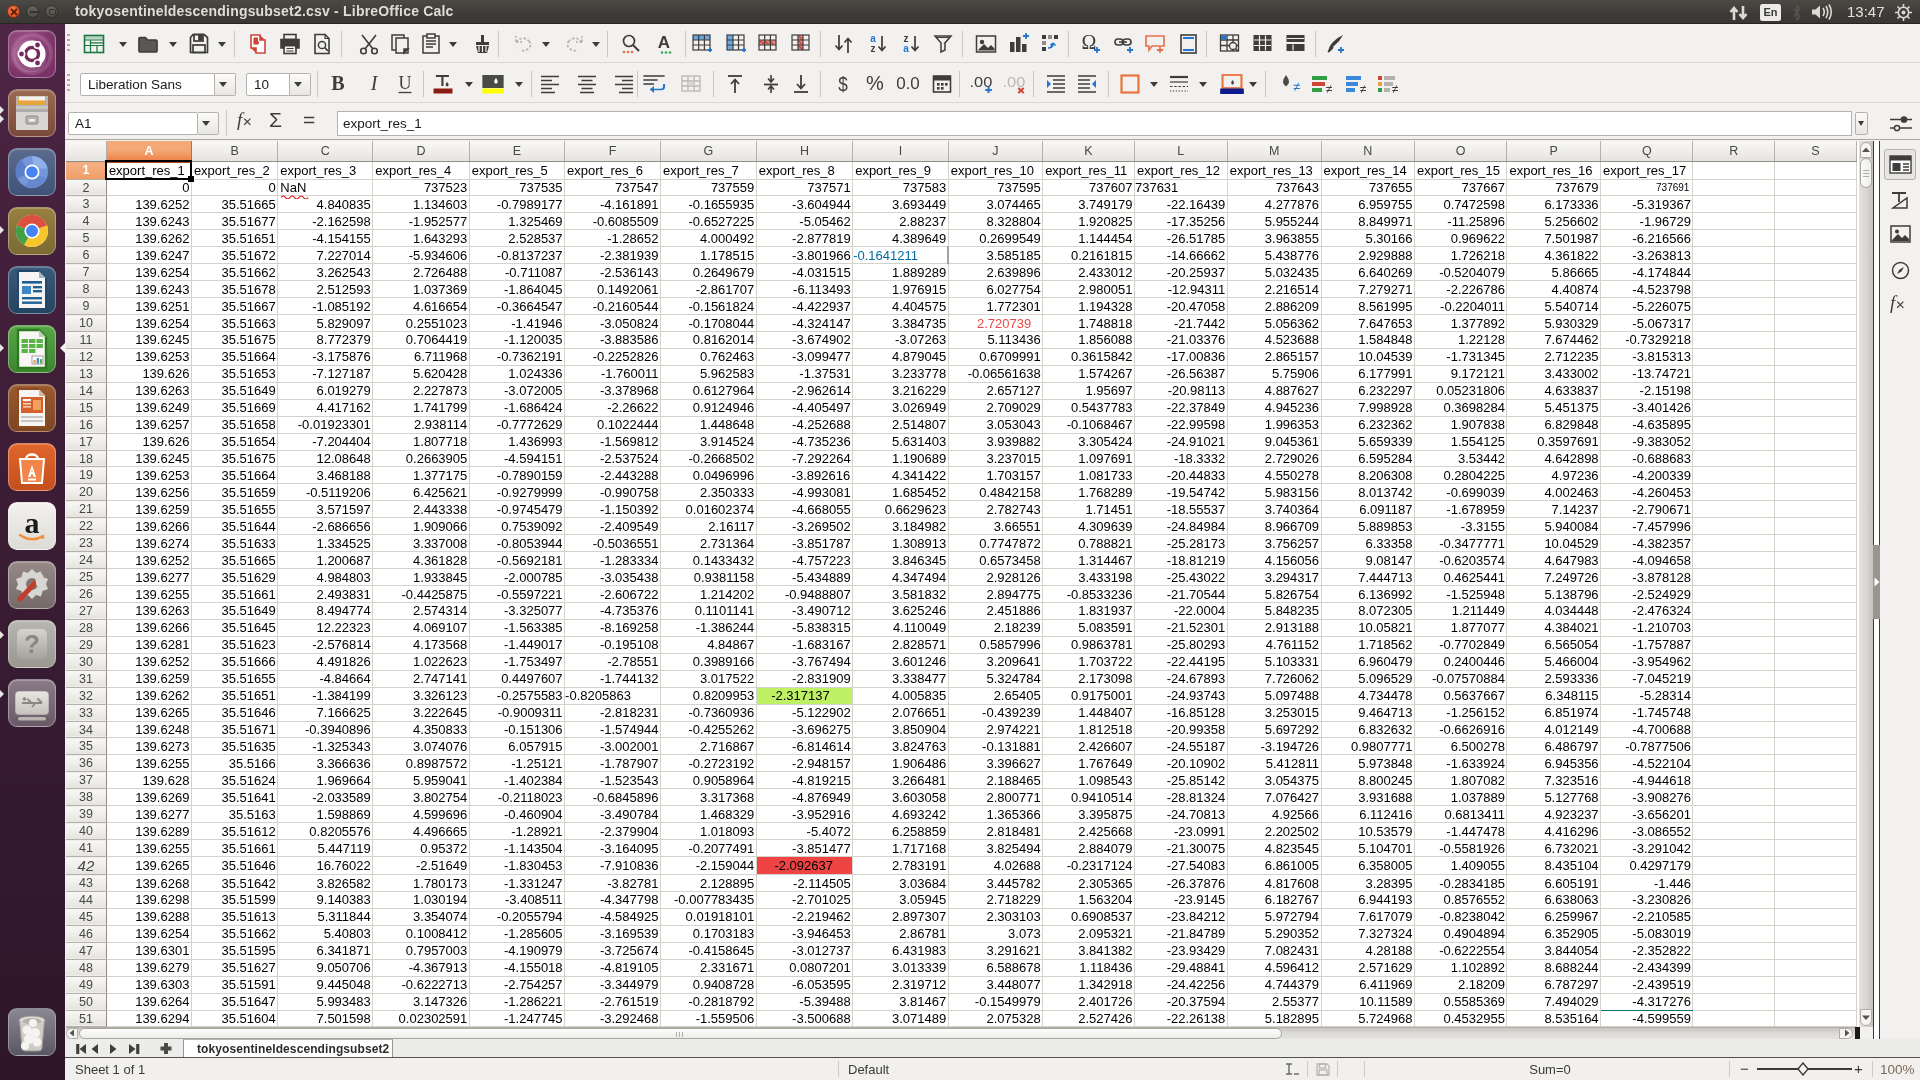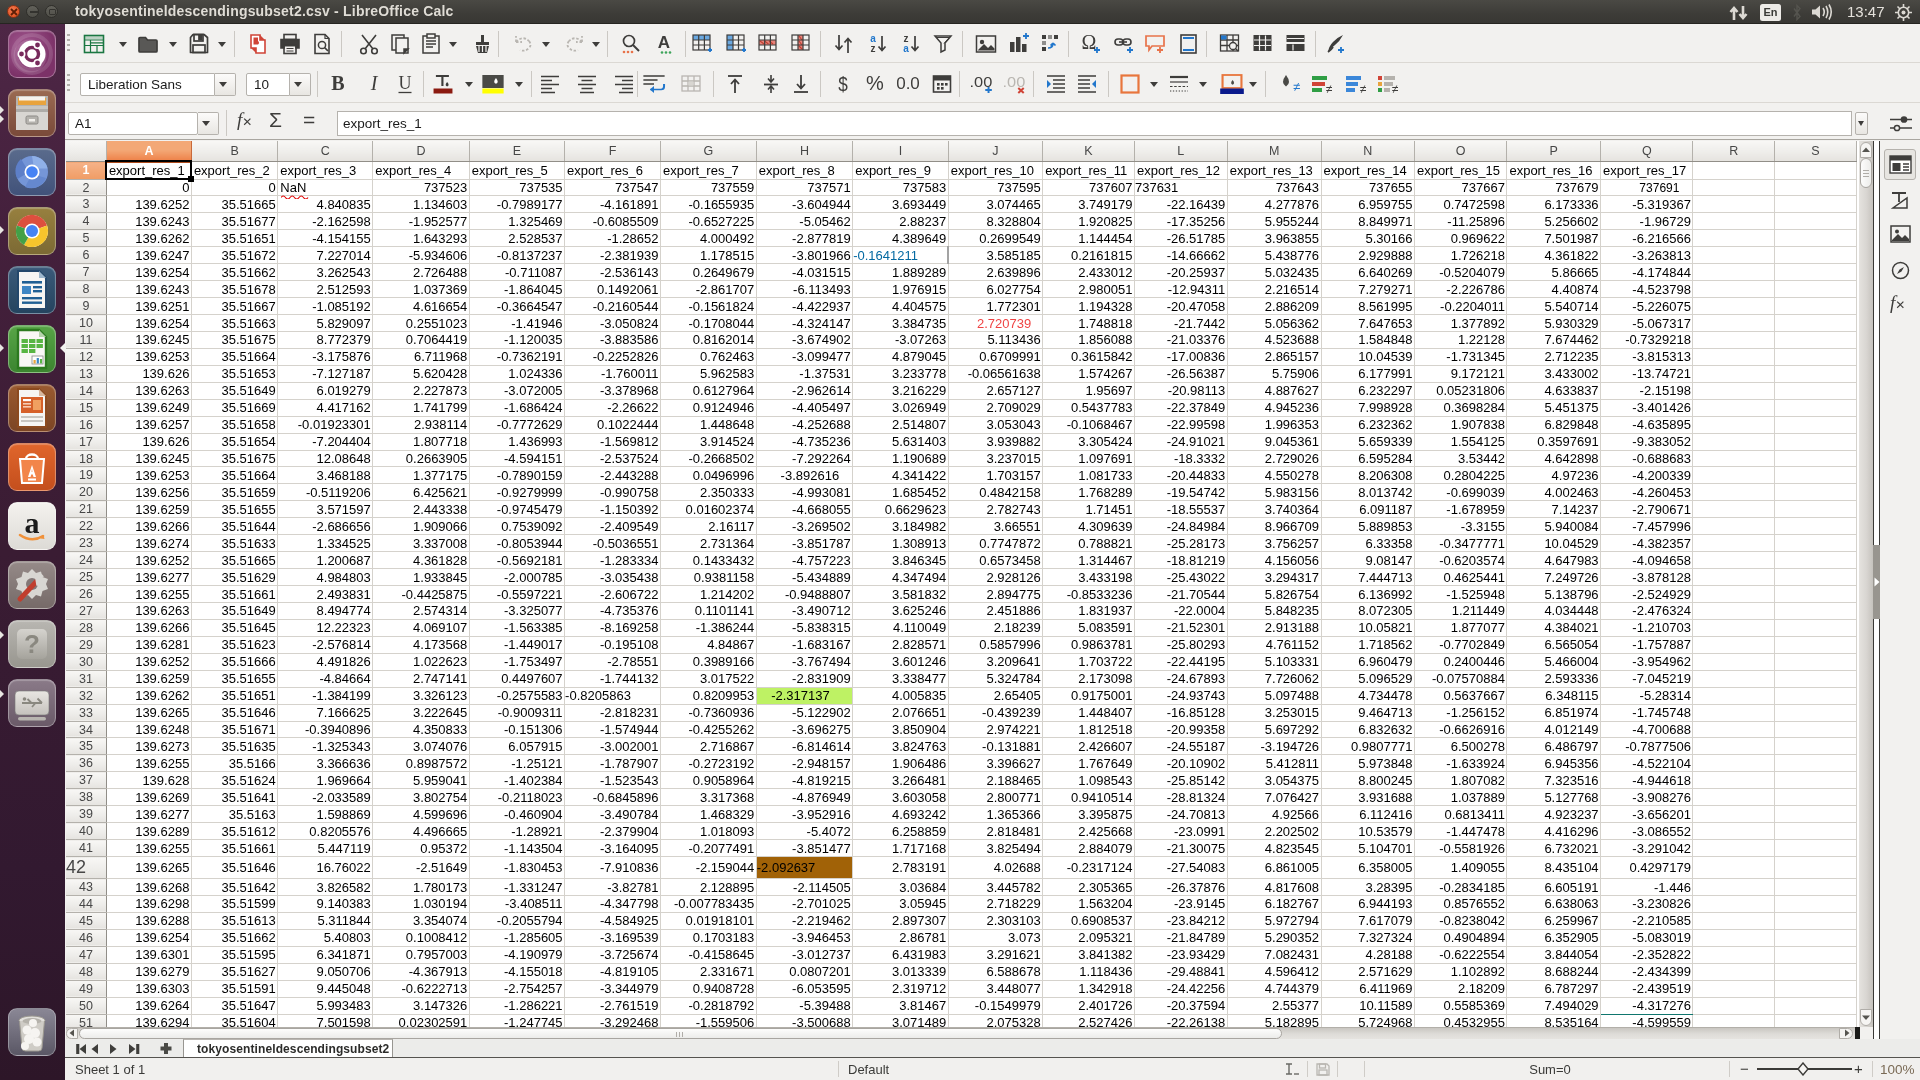--- a/index.html
+++ b/index.html
@@ -704,21 +704,21 @@
           <td style="font-size:13px;color:#000;text-align:right;padding-right:1.5px;border-right:1px solid #d5d2cc;border-bottom:1px solid #d5d2cc;background:#fff;vertical-align:middle;">737559</td>
           <td style="font-size:13px;color:#000;text-align:right;padding-right:1.5px;border-right:1px solid #d5d2cc;border-bottom:1px solid #d5d2cc;background:#fff;vertical-align:middle;">737571</td>
           <td style="font-size:13px;color:#000;text-align:right;padding-right:1.5px;border-right:1px solid #d5d2cc;border-bottom:1px solid #d5d2cc;background:#fff;vertical-align:middle;">737583</td>
           <td style="font-size:13px;color:#000;text-align:right;padding-right:1.5px;border-right:1px solid #d5d2cc;border-bottom:1px solid #d5d2cc;background:#fff;vertical-align:middle;">737595</td>
           <td style="font-size:13px;color:#000;text-align:right;padding-right:1.5px;border-right:1px solid #d5d2cc;border-bottom:1px solid #d5d2cc;background:#fff;vertical-align:middle;">737607</td>
           <td style="font-size:13px;color:#000;text-align:left;padding-right:1.5px;border-right:1px solid #d5d2cc;border-bottom:1px solid #d5d2cc;background:#fff;vertical-align:middle;">737631</td>
           <td style="font-size:13px;color:#000;text-align:right;padding-right:1.5px;border-right:1px solid #d5d2cc;border-bottom:1px solid #d5d2cc;background:#fff;vertical-align:middle;">737643</td>
           <td style="font-size:13px;color:#000;text-align:right;padding-right:1.5px;border-right:1px solid #d5d2cc;border-bottom:1px solid #d5d2cc;background:#fff;vertical-align:middle;">737655</td>
           <td style="font-size:13px;color:#000;text-align:right;padding-right:1.5px;border-right:1px solid #d5d2cc;border-bottom:1px solid #d5d2cc;background:#fff;vertical-align:middle;">737667</td>
           <td style="font-size:13px;color:#000;text-align:right;padding-right:1.5px;border-right:1px solid #d5d2cc;border-bottom:1px solid #d5d2cc;background:#fff;vertical-align:middle;">737679</td>
-          <td style="font-size:12px;color:#000;text-align:right;padding-right:13px;border-right:1px solid #d5d2cc;border-bottom:1px solid #d5d2cc;background:#fff;vertical-align:middle;">737691</td>
+          <td style="font-size:10px;color:#000;text-align:right;padding-right:3px;border-right:1px solid #d5d2cc;border-bottom:1px solid #d5d2cc;background:#fff;vertical-align:middle;">737691</td>
           <td style="font-size:13px;color:#000;text-align:right;padding-right:1.5px;border-right:1px solid #d5d2cc;border-bottom:1px solid #d5d2cc;background:#fff;vertical-align:middle;"></td>
           <td style="font-size:13px;color:#000;text-align:right;padding-right:1.5px;border-right:1px solid #d5d2cc;border-bottom:1px solid #d5d2cc;background:#fff;vertical-align:middle;"></td>
         </tr>
         <tr style="height:16.95px;">
           <td style="font-size:12.5px;color:#474747;text-align:center;vertical-align:middle;border-right:1px solid #918e88;border-bottom:1px solid #b4b1ab;background:linear-gradient(#f8f7f5,#eeedea 55%,#e5e3df);">3</td>
           <td style="font-size:13px;color:#000;text-align:right;padding-right:1.5px;border-right:1px solid #d5d2cc;border-bottom:1px solid #d5d2cc;background:#fff;vertical-align:middle;">139.6252</td>
           <td style="font-size:13px;color:#000;text-align:right;padding-right:1.5px;border-right:1px solid #d5d2cc;border-bottom:1px solid #d5d2cc;background:#fff;vertical-align:middle;">35.51665</td>
           <td style="font-size:13px;color:#000;text-align:right;padding-right:1.5px;border-right:1px solid #d5d2cc;border-bottom:1px solid #d5d2cc;background:#fff;vertical-align:middle;">4.840835</td>
           <td style="font-size:13px;color:#000;text-align:right;padding-right:1.5px;border-right:1px solid #d5d2cc;border-bottom:1px solid #d5d2cc;background:#fff;vertical-align:middle;">1.134603</td>
           <td style="font-size:13px;color:#000;text-align:right;padding-right:1.5px;border-right:1px solid #d5d2cc;border-bottom:1px solid #d5d2cc;background:#fff;vertical-align:middle;">-0.7989177</td>
@@ -1069,21 +1069,21 @@
         </tr>
         <tr style="height:16.95px;">
           <td style="font-size:12.5px;color:#474747;text-align:center;vertical-align:middle;border-right:1px solid #918e88;border-bottom:1px solid #b4b1ab;background:linear-gradient(#f8f7f5,#eeedea 55%,#e5e3df);">19</td>
           <td style="font-size:13px;color:#000;text-align:right;padding-right:1.5px;border-right:1px solid #d5d2cc;border-bottom:1px solid #d5d2cc;background:#fff;vertical-align:middle;">139.6253</td>
           <td style="font-size:13px;color:#000;text-align:right;padding-right:1.5px;border-right:1px solid #d5d2cc;border-bottom:1px solid #d5d2cc;background:#fff;vertical-align:middle;">35.51664</td>
           <td style="font-size:13px;color:#000;text-align:right;padding-right:1.5px;border-right:1px solid #d5d2cc;border-bottom:1px solid #d5d2cc;background:#fff;vertical-align:middle;">3.468188</td>
           <td style="font-size:13px;color:#000;text-align:right;padding-right:1.5px;border-right:1px solid #d5d2cc;border-bottom:1px solid #d5d2cc;background:#fff;vertical-align:middle;">1.377175</td>
           <td style="font-size:13px;color:#000;text-align:right;padding-right:1.5px;border-right:1px solid #d5d2cc;border-bottom:1px solid #d5d2cc;background:#fff;vertical-align:middle;">-0.7890159</td>
           <td style="font-size:13px;color:#000;text-align:right;padding-right:1.5px;border-right:1px solid #d5d2cc;border-bottom:1px solid #d5d2cc;background:#fff;vertical-align:middle;">-2.443288</td>
           <td style="font-size:13px;color:#000;text-align:right;padding-right:1.5px;border-right:1px solid #d5d2cc;border-bottom:1px solid #d5d2cc;background:#fff;vertical-align:middle;">0.0496996</td>
-          <td style="font-size:13px;color:#000;text-align:right;padding-right:13px;border-right:1px solid #d5d2cc;border-bottom:1px solid #d5d2cc;background:#fff;vertical-align:middle;margin-left:24px;">-3.892616</td>
+          <td style="font-size:13px;color:#000;text-align:right;padding-right:2px;border-right:1px solid #d5d2cc;border-bottom:1px solid #d5d2cc;background:#fff;vertical-align:middle;margin-left:24px;">-3.892616</td>
           <td style="font-size:13px;color:#000;text-align:right;padding-right:1.5px;border-right:1px solid #d5d2cc;border-bottom:1px solid #d5d2cc;background:#fff;vertical-align:middle;">4.341422</td>
           <td style="font-size:13px;color:#000;text-align:right;padding-right:1.5px;border-right:1px solid #d5d2cc;border-bottom:1px solid #d5d2cc;background:#fff;vertical-align:middle;">1.703157</td>
           <td style="font-size:13px;color:#000;text-align:right;padding-right:1.5px;border-right:1px solid #d5d2cc;border-bottom:1px solid #d5d2cc;background:#fff;vertical-align:middle;">1.081733</td>
           <td style="font-size:13px;color:#000;text-align:right;padding-right:1.5px;border-right:1px solid #d5d2cc;border-bottom:1px solid #d5d2cc;background:#fff;vertical-align:middle;">-20.44833</td>
           <td style="font-size:13px;color:#000;text-align:right;padding-right:1.5px;border-right:1px solid #d5d2cc;border-bottom:1px solid #d5d2cc;background:#fff;vertical-align:middle;">4.550278</td>
           <td style="font-size:13px;color:#000;text-align:right;padding-right:1.5px;border-right:1px solid #d5d2cc;border-bottom:1px solid #d5d2cc;background:#fff;vertical-align:middle;">8.206308</td>
           <td style="font-size:13px;color:#000;text-align:right;padding-right:1.5px;border-right:1px solid #d5d2cc;border-bottom:1px solid #d5d2cc;background:#fff;vertical-align:middle;">0.2804225</td>
           <td style="font-size:13px;color:#000;text-align:right;padding-right:1.5px;border-right:1px solid #d5d2cc;border-bottom:1px solid #d5d2cc;background:#fff;vertical-align:middle;">4.97236</td>
           <td style="font-size:13px;color:#000;text-align:right;padding-right:1.5px;border-right:1px solid #d5d2cc;border-bottom:1px solid #d5d2cc;background:#fff;vertical-align:middle;">-4.200339</td>
           <td style="font-size:13px;color:#000;text-align:right;padding-right:1.5px;border-right:1px solid #d5d2cc;border-bottom:1px solid #d5d2cc;background:#fff;vertical-align:middle;"></td>
@@ -1567,29 +1567,29 @@
           <td style="font-size:13px;color:#000;text-align:right;padding-right:1.5px;border-right:1px solid #d5d2cc;border-bottom:1px solid #d5d2cc;background:#fff;vertical-align:middle;">-21.30075</td>
           <td style="font-size:13px;color:#000;text-align:right;padding-right:1.5px;border-right:1px solid #d5d2cc;border-bottom:1px solid #d5d2cc;background:#fff;vertical-align:middle;">4.823545</td>
           <td style="font-size:13px;color:#000;text-align:right;padding-right:1.5px;border-right:1px solid #d5d2cc;border-bottom:1px solid #d5d2cc;background:#fff;vertical-align:middle;">5.104701</td>
           <td style="font-size:13px;color:#000;text-align:right;padding-right:1.5px;border-right:1px solid #d5d2cc;border-bottom:1px solid #d5d2cc;background:#fff;vertical-align:middle;">-0.5581926</td>
           <td style="font-size:13px;color:#000;text-align:right;padding-right:1.5px;border-right:1px solid #d5d2cc;border-bottom:1px solid #d5d2cc;background:#fff;vertical-align:middle;">6.732021</td>
           <td style="font-size:13px;color:#000;text-align:right;padding-right:1.5px;border-right:1px solid #d5d2cc;border-bottom:1px solid #d5d2cc;background:#fff;vertical-align:middle;">-3.291042</td>
           <td style="font-size:13px;color:#000;text-align:right;padding-right:1.5px;border-right:1px solid #d5d2cc;border-bottom:1px solid #d5d2cc;background:#fff;vertical-align:middle;"></td>
           <td style="font-size:13px;color:#000;text-align:right;padding-right:1.5px;border-right:1px solid #d5d2cc;border-bottom:1px solid #d5d2cc;background:#fff;vertical-align:middle;"></td>
         </tr>
         <tr style="height:16.95px;">
-          <td style="font-size:18px;color:#474747;vertical-align:middle;border-right:1px solid #918e88;border-bottom:1px solid #b4b1ab;background:linear-gradient(#f8f7f5,#eeedea 55%,#e5e3df);">42</td>
+          <td style="font-size:15px;color:#474747;text-align:center;vertical-align:middle;border-right:1px solid #918e88;border-bottom:1px solid #b4b1ab;background:linear-gradient(#f8f7f5,#eeedea 55%,#e5e3df);font-style:italic;">42</td>
           <td style="font-size:13px;color:#000;text-align:right;padding-right:1.5px;border-right:1px solid #d5d2cc;border-bottom:1px solid #d5d2cc;background:#fff;vertical-align:middle;">139.6265</td>
           <td style="font-size:13px;color:#000;text-align:right;padding-right:1.5px;border-right:1px solid #d5d2cc;border-bottom:1px solid #d5d2cc;background:#fff;vertical-align:middle;">35.51646</td>
           <td style="font-size:13px;color:#000;text-align:right;padding-right:1.5px;border-right:1px solid #d5d2cc;border-bottom:1px solid #d5d2cc;background:#fff;vertical-align:middle;">16.76022</td>
           <td style="font-size:13px;color:#000;text-align:right;padding-right:1.5px;border-right:1px solid #d5d2cc;border-bottom:1px solid #d5d2cc;background:#fff;vertical-align:middle;">-2.51649</td>
           <td style="font-size:13px;color:#000;text-align:right;padding-right:1.5px;border-right:1px solid #d5d2cc;border-bottom:1px solid #d5d2cc;background:#fff;vertical-align:middle;">-1.830453</td>
           <td style="font-size:13px;color:#000;text-align:right;padding-right:1.5px;border-right:1px solid #d5d2cc;border-bottom:1px solid #d5d2cc;background:#fff;vertical-align:middle;">-7.910836</td>
           <td style="font-size:13px;color:#000;text-align:right;padding-right:1.5px;border-right:1px solid #d5d2cc;border-bottom:1px solid #d5d2cc;background:#fff;vertical-align:middle;">-2.159044</td>
-          <td style="font-size:13px;color:#000;text-align:left;padding-right:1.5px;border-right:1px solid #d5d2cc;border-bottom:1px solid #d5d2cc;background:#a16207;vertical-align:middle;">-2.092637</td>
+          <td style="font-size:13px;color:#000;text-align:center;padding-right:1.5px;border-right:1px solid #d5d2cc;border-bottom:1px solid #d5d2cc;background:#ef4444;vertical-align:middle;">-2.092637</td>
           <td style="font-size:13px;color:#000;text-align:right;padding-right:1.5px;border-right:1px solid #d5d2cc;border-bottom:1px solid #d5d2cc;background:#fff;vertical-align:middle;">2.783191</td>
           <td style="font-size:13px;color:#000;text-align:right;padding-right:1.5px;border-right:1px solid #d5d2cc;border-bottom:1px solid #d5d2cc;background:#fff;vertical-align:middle;">4.02688</td>
           <td style="font-size:13px;color:#000;text-align:right;padding-right:1.5px;border-right:1px solid #d5d2cc;border-bottom:1px solid #d5d2cc;background:#fff;vertical-align:middle;">-0.2317124</td>
           <td style="font-size:13px;color:#000;text-align:right;padding-right:1.5px;border-right:1px solid #d5d2cc;border-bottom:1px solid #d5d2cc;background:#fff;vertical-align:middle;">-27.54083</td>
           <td style="font-size:13px;color:#000;text-align:right;padding-right:1.5px;border-right:1px solid #d5d2cc;border-bottom:1px solid #d5d2cc;background:#fff;vertical-align:middle;">6.861005</td>
           <td style="font-size:13px;color:#000;text-align:right;padding-right:1.5px;border-right:1px solid #d5d2cc;border-bottom:1px solid #d5d2cc;background:#fff;vertical-align:middle;">6.358005</td>
           <td style="font-size:13px;color:#000;text-align:right;padding-right:1.5px;border-right:1px solid #d5d2cc;border-bottom:1px solid #d5d2cc;background:#fff;vertical-align:middle;">1.409055</td>
           <td style="font-size:13px;color:#000;text-align:right;padding-right:1.5px;border-right:1px solid #d5d2cc;border-bottom:1px solid #d5d2cc;background:#fff;vertical-align:middle;">8.435104</td>
           <td style="font-size:13px;color:#000;text-align:right;padding-right:1.5px;border-right:1px solid #d5d2cc;border-bottom:1px solid #d5d2cc;background:#fff;vertical-align:middle;">0.4297179</td>
           <td style="font-size:13px;color:#000;text-align:right;padding-right:1.5px;border-right:1px solid #d5d2cc;border-bottom:1px solid #d5d2cc;background:#fff;vertical-align:middle;"></td>

